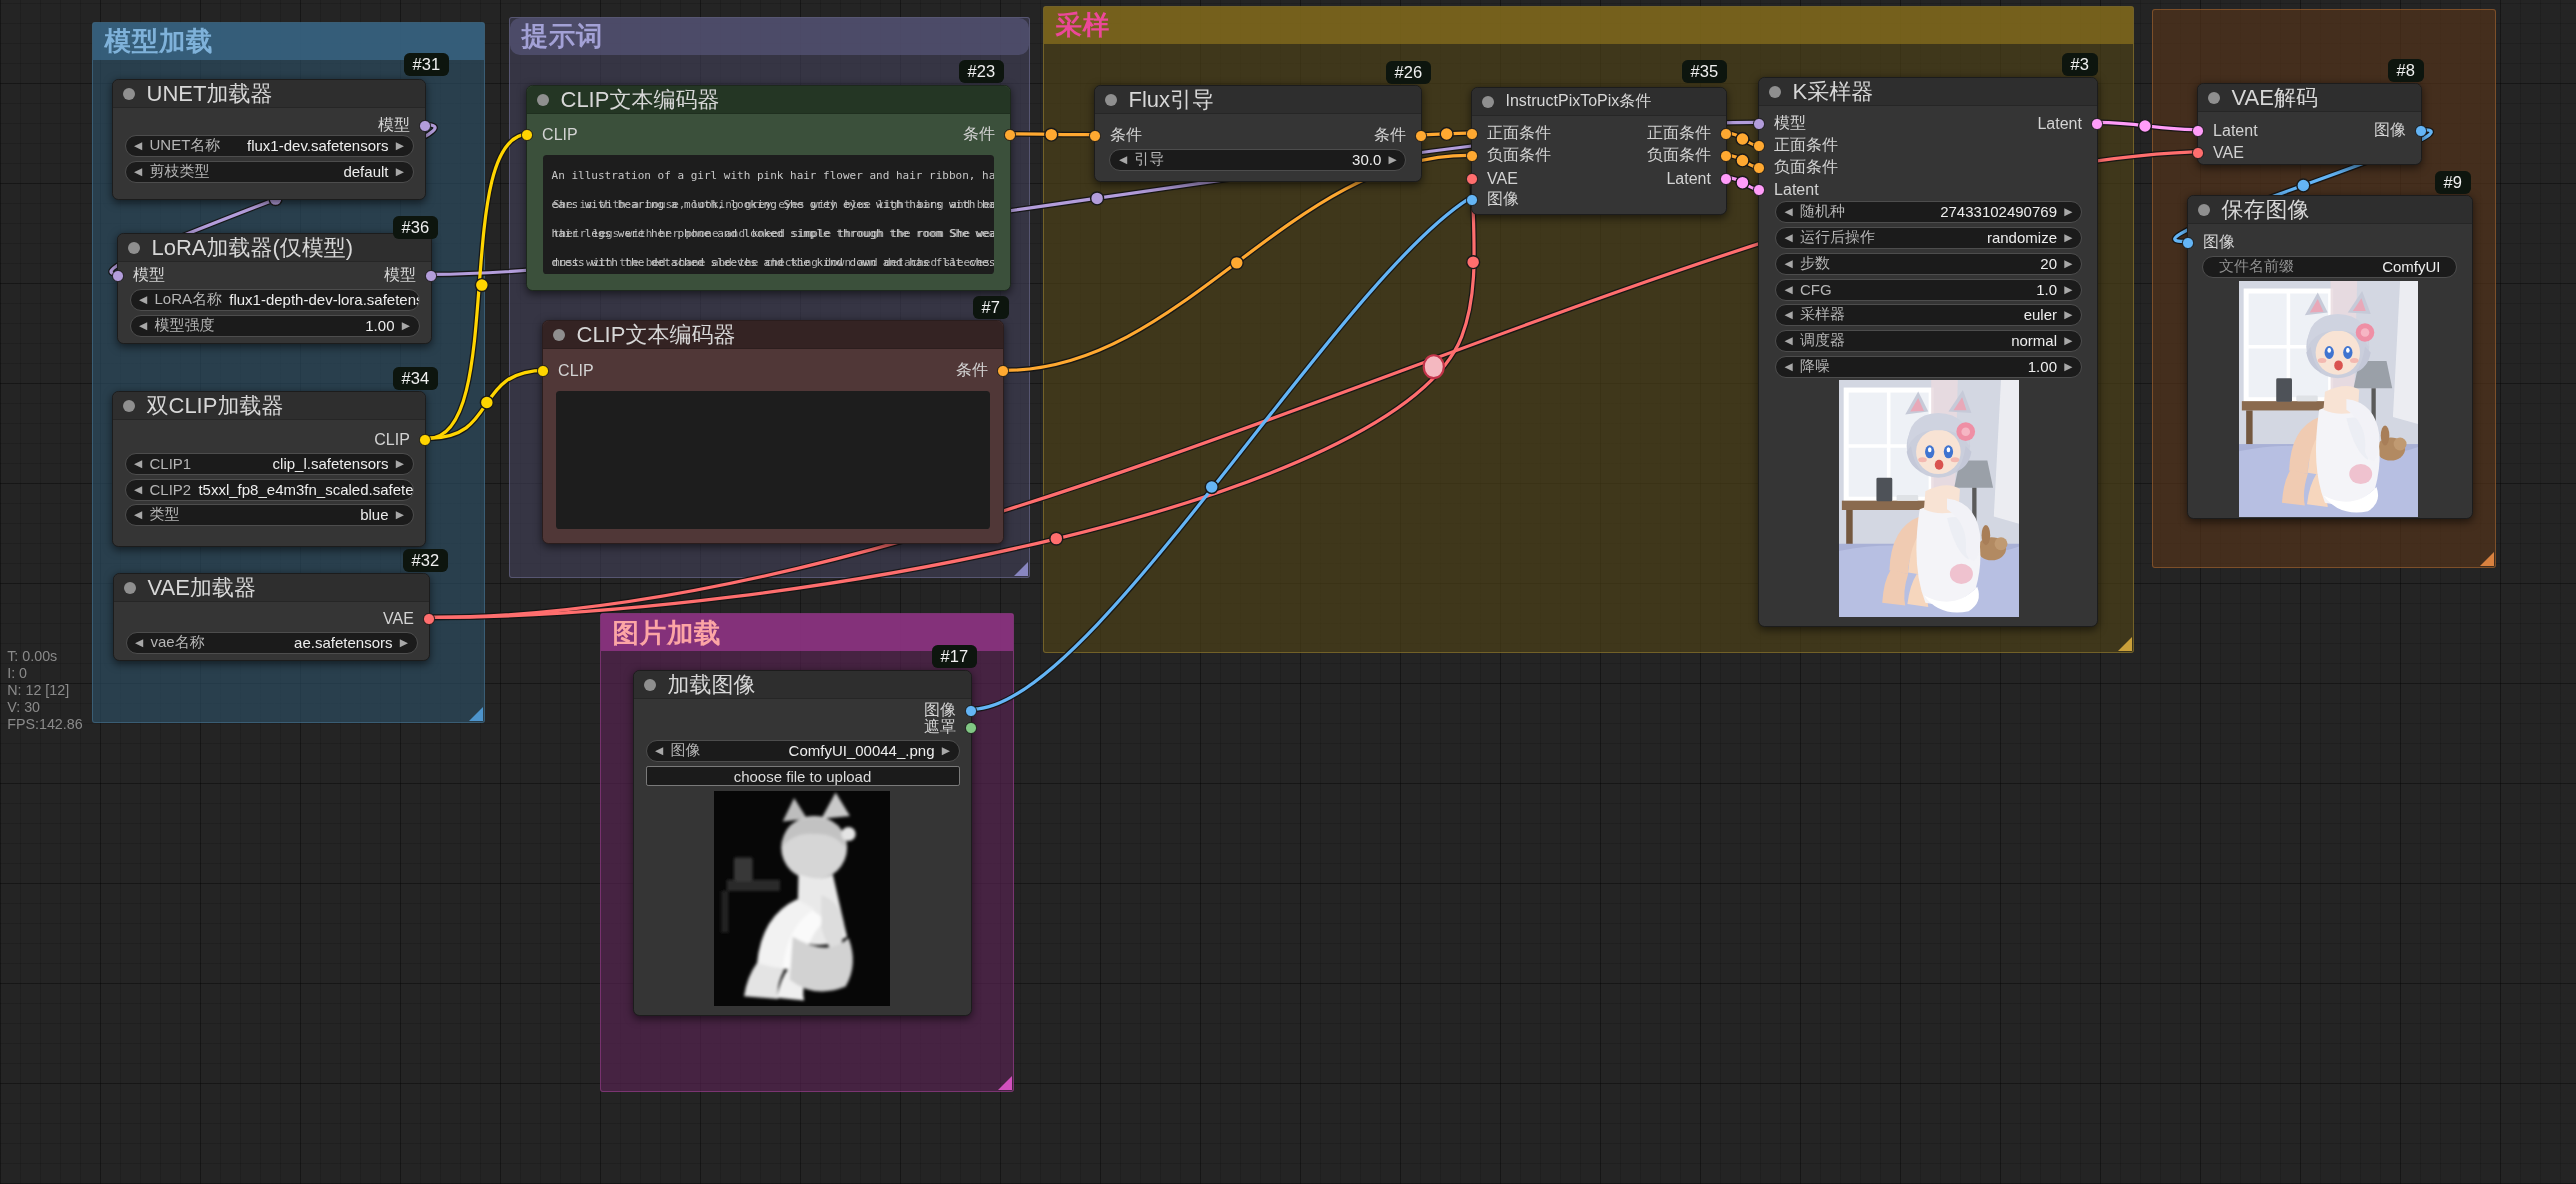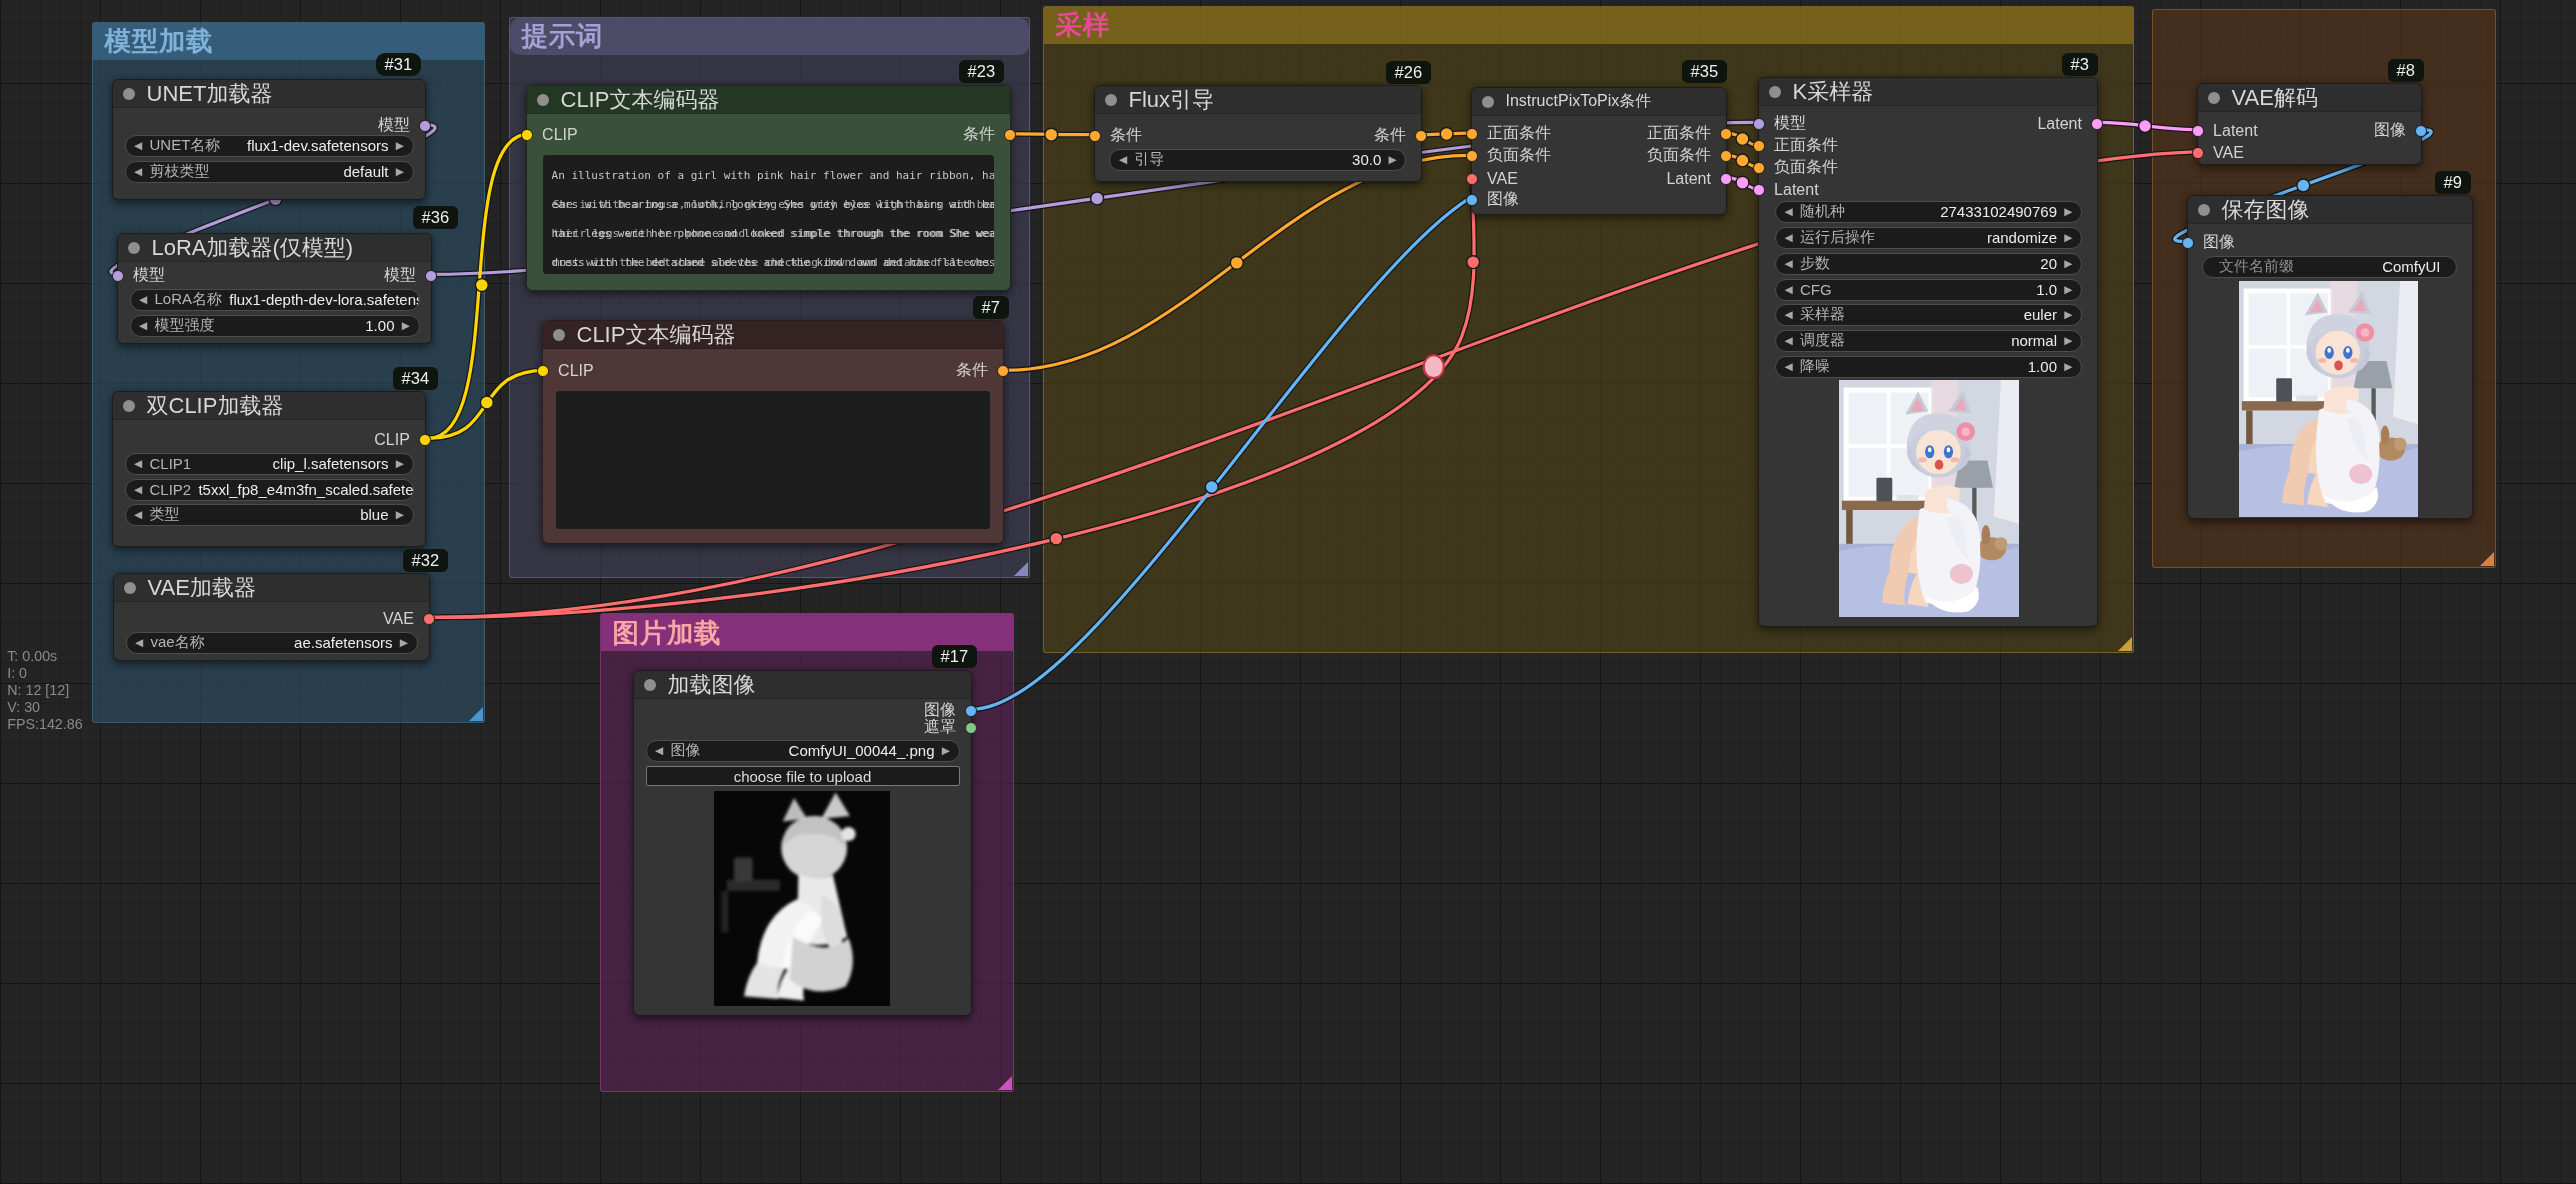--- a/index.html
+++ b/index.html
@@ -210,21 +210,21 @@
     <circle cx="1691" cy="680" r="9" fill="#64b5f6"></circle>
     <circle cx="2432" cy="194" r="9" fill="#ffa931"></circle>
     <circle cx="2432" cy="224" r="9" fill="#ffa931"></circle>
     <circle cx="2432" cy="255" r="9" fill="#ff9cf9"></circle>
     <circle cx="2994" cy="176" r="9" fill="#ff9cf9"></circle>
     <circle cx="3215" cy="259" r="9" fill="#64b5f6"></circle>
   </g>
   <ellipse cx="2001" cy="512" rx="14" ry="16" fill="#f4b8c0" stroke="#c3344a" stroke-width="3"></ellipse>
 </svg>
 
-<div class="badge" style="left:376px;top:53px;border-radius:9px;">#31</div>
+<div class="badge" style="left:404px;top:53px;">#31</div>
 <div class="node" style="left:112px;top:79px;width:312px;height:119px;">
   <div class="node-header">
       <span class="collapse-dot"></span>
     <span class="node-title">UNET加载器</span>
     </div>
   <div class="row out" style="top:35px;">
     <span class="slot-label">模型</span>
     <span class="slot-dot c-model"></span>
   </div>
   <div class="widget" style="left:11.5px;top:55px;width:289px;">
@@ -234,21 +234,21 @@
     <span class="w-arrow">▶</span>
   </div>
   <div class="widget" style="left:11.5px;top:81px;width:289px;">
     <span class="w-arrow">◀</span>
     <span class="w-label">剪枝类型</span>
     <span class="w-value">default</span>
     <span class="w-arrow">▶</span>
   </div>
 </div>
 
-<div class="badge" style="left:393px;top:206px;margin-left:20px;">#36</div>
+<div class="badge" style="left:393px;top:216px;">#36</div>
 <div class="node" style="left:117px;top:233px;width:313px;height:109px;">
   <div class="node-header">
       <span class="collapse-dot"></span>
     <span class="node-title">LoRA加载器(仅模型)</span>
     </div>
   <div class="row in" style="top:31px;">
     <span class="slot-dot c-model"></span>
     <span class="slot-label">模型</span>
   </div>
   <div class="row out" style="top:31px;">

